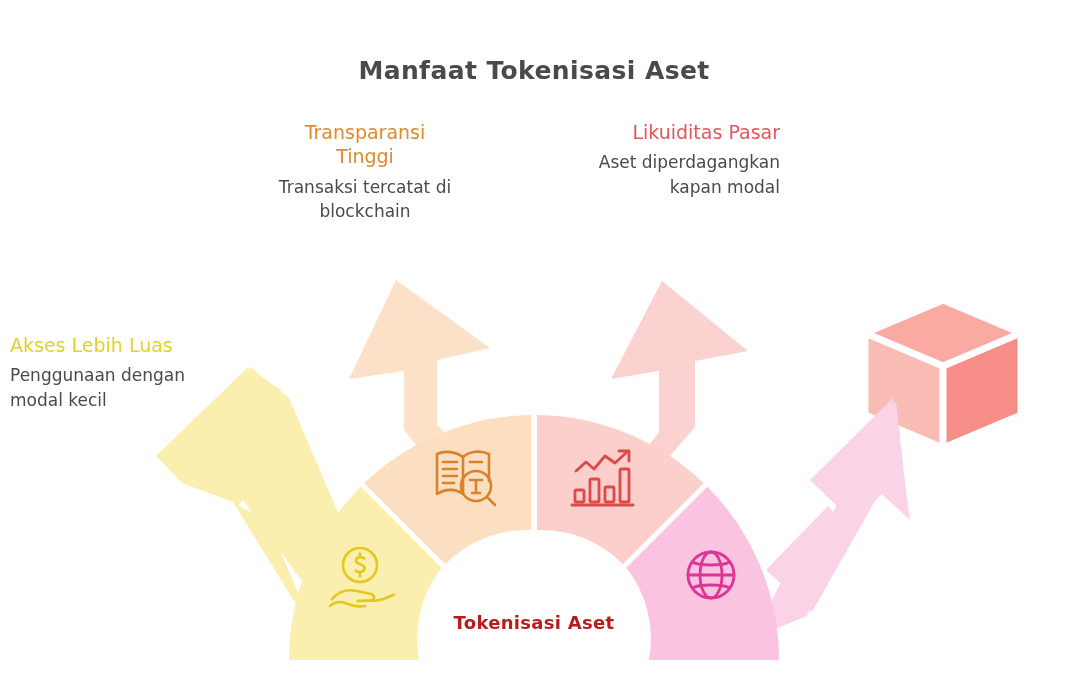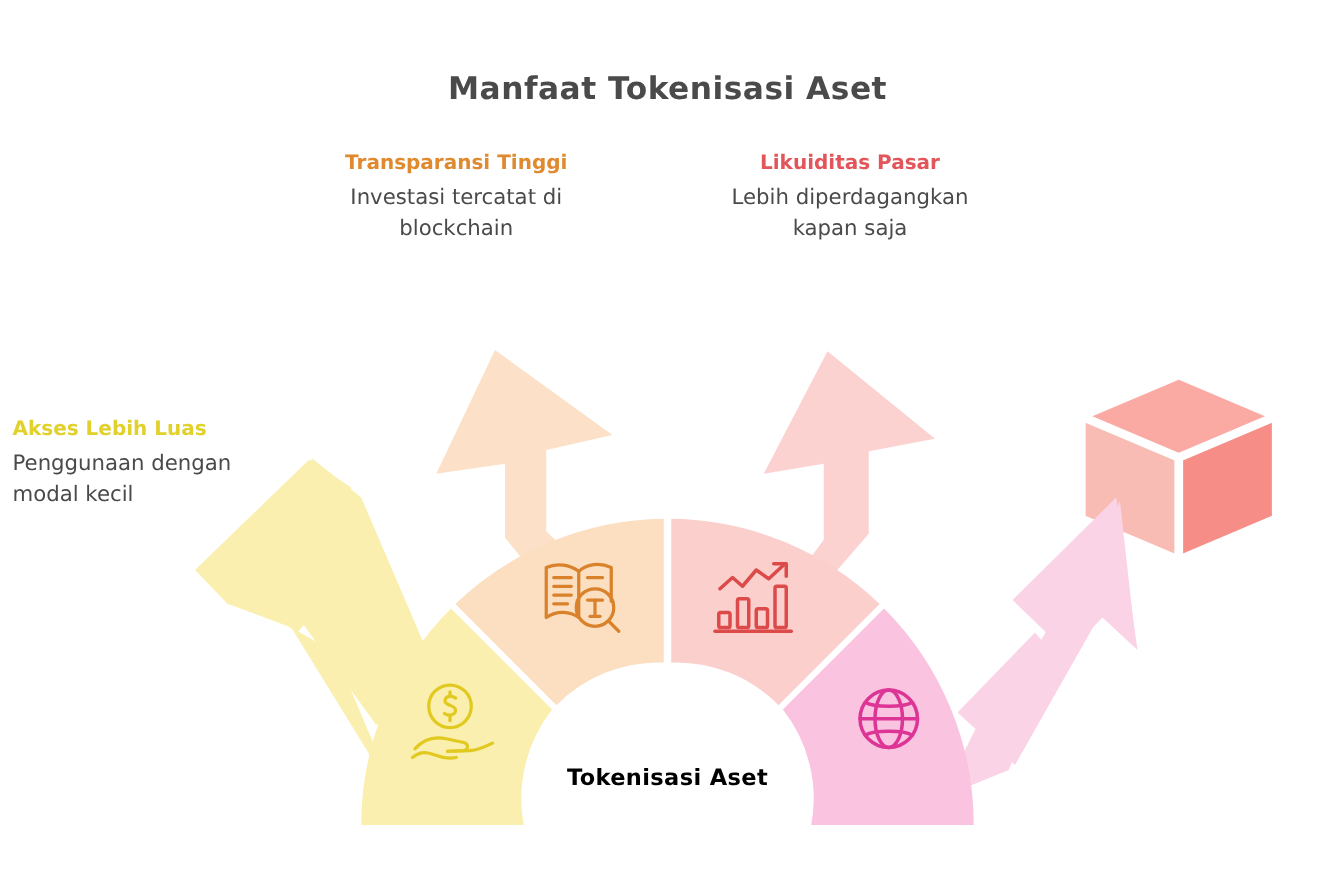--- a/index.html
+++ b/index.html
@@ -25,40 +25,40 @@
   }
 
   
   .center-label{
     position:absolute;
     left:384px;top:612px;width:300px;
     text-align:center;
     font-size:18px;
     font-weight:bold;
     letter-spacing:0.3px;
-    color:#000000;
+    color:#b91c1c;
   }
 
   
   .callout{position:absolute;}
   .callout .c-title{
-    font-size:16px;
-    font-weight:bold;
+    font-size:19px;
+    font-weight:normal;
     line-height:1.28;
     margin:0 0 6px 0;
   }
   .callout .c-desc{
     font-size:17px;
     line-height:1.45;
     color:#4a4a4a;
     font-weight:400;
   }
 
   #callout-transparansi{left:275px;top:120px;width:180px;text-align:center;}
-  #callout-likuiditas{left:580px;top:120px;width:200px;text-align:center;}
+  #callout-likuiditas{left:580px;top:120px;width:200px;text-align:right;}
   #callout-akses{left:10px;top:333px;width:190px;text-align:left;}
   #callout-perluasan{left:865px;top:333px;width:195px;text-align:left;}
 
   #callout-perluasan .c-title{line-height:1.3;}
 
   
   svg.layer{position:absolute;left:0;top:0;width:1068px;height:700px;}
   #cube-layer{z-index:1;}
   #arcs-layer{z-index:2;}
   #icons-layer{z-index:3;}
@@ -221,26 +221,26 @@
       <line x1="1" y1="24" x2="47" y2="24"></line>
       <path d="M 5.5,11 C 12,15 36,15 42.5,11"></path>
       <path d="M 5.5,37 C 12,33 36,33 42.5,37"></path>
     </g>
   </svg>
 
   <div class="title txt-layer">Manfaat Tokenisasi Aset</div>
 
   <div class="callout txt-layer" id="callout-transparansi">
     <div class="c-title" style="color: rgb(224, 138, 48);">Transparansi Tinggi</div>
-    <div class="c-desc">Investasi tercatat di blockchain</div>
+    <div class="c-desc">Transaksi tercatat di blockchain</div>
   </div>
 
   <div class="callout txt-layer" id="callout-likuiditas">
     <div class="c-title" style="color: rgb(226, 86, 91);">Likuiditas Pasar</div>
-    <div class="c-desc">Lebih diperdagangkan kapan saja</div>
+    <div class="c-desc">Aset diperdagangkan kapan modal</div>
   </div>
 
   <div class="callout txt-layer" id="callout-akses">
     <div class="c-title" style="color: rgb(226, 208, 43);">Akses Lebih Luas</div>
     <div class="c-desc">Penggunaan dengan modal kecil</div>
   </div>
 
 
   <div class="center-label txt-layer">Tokenisasi Aset</div>
 </div>

